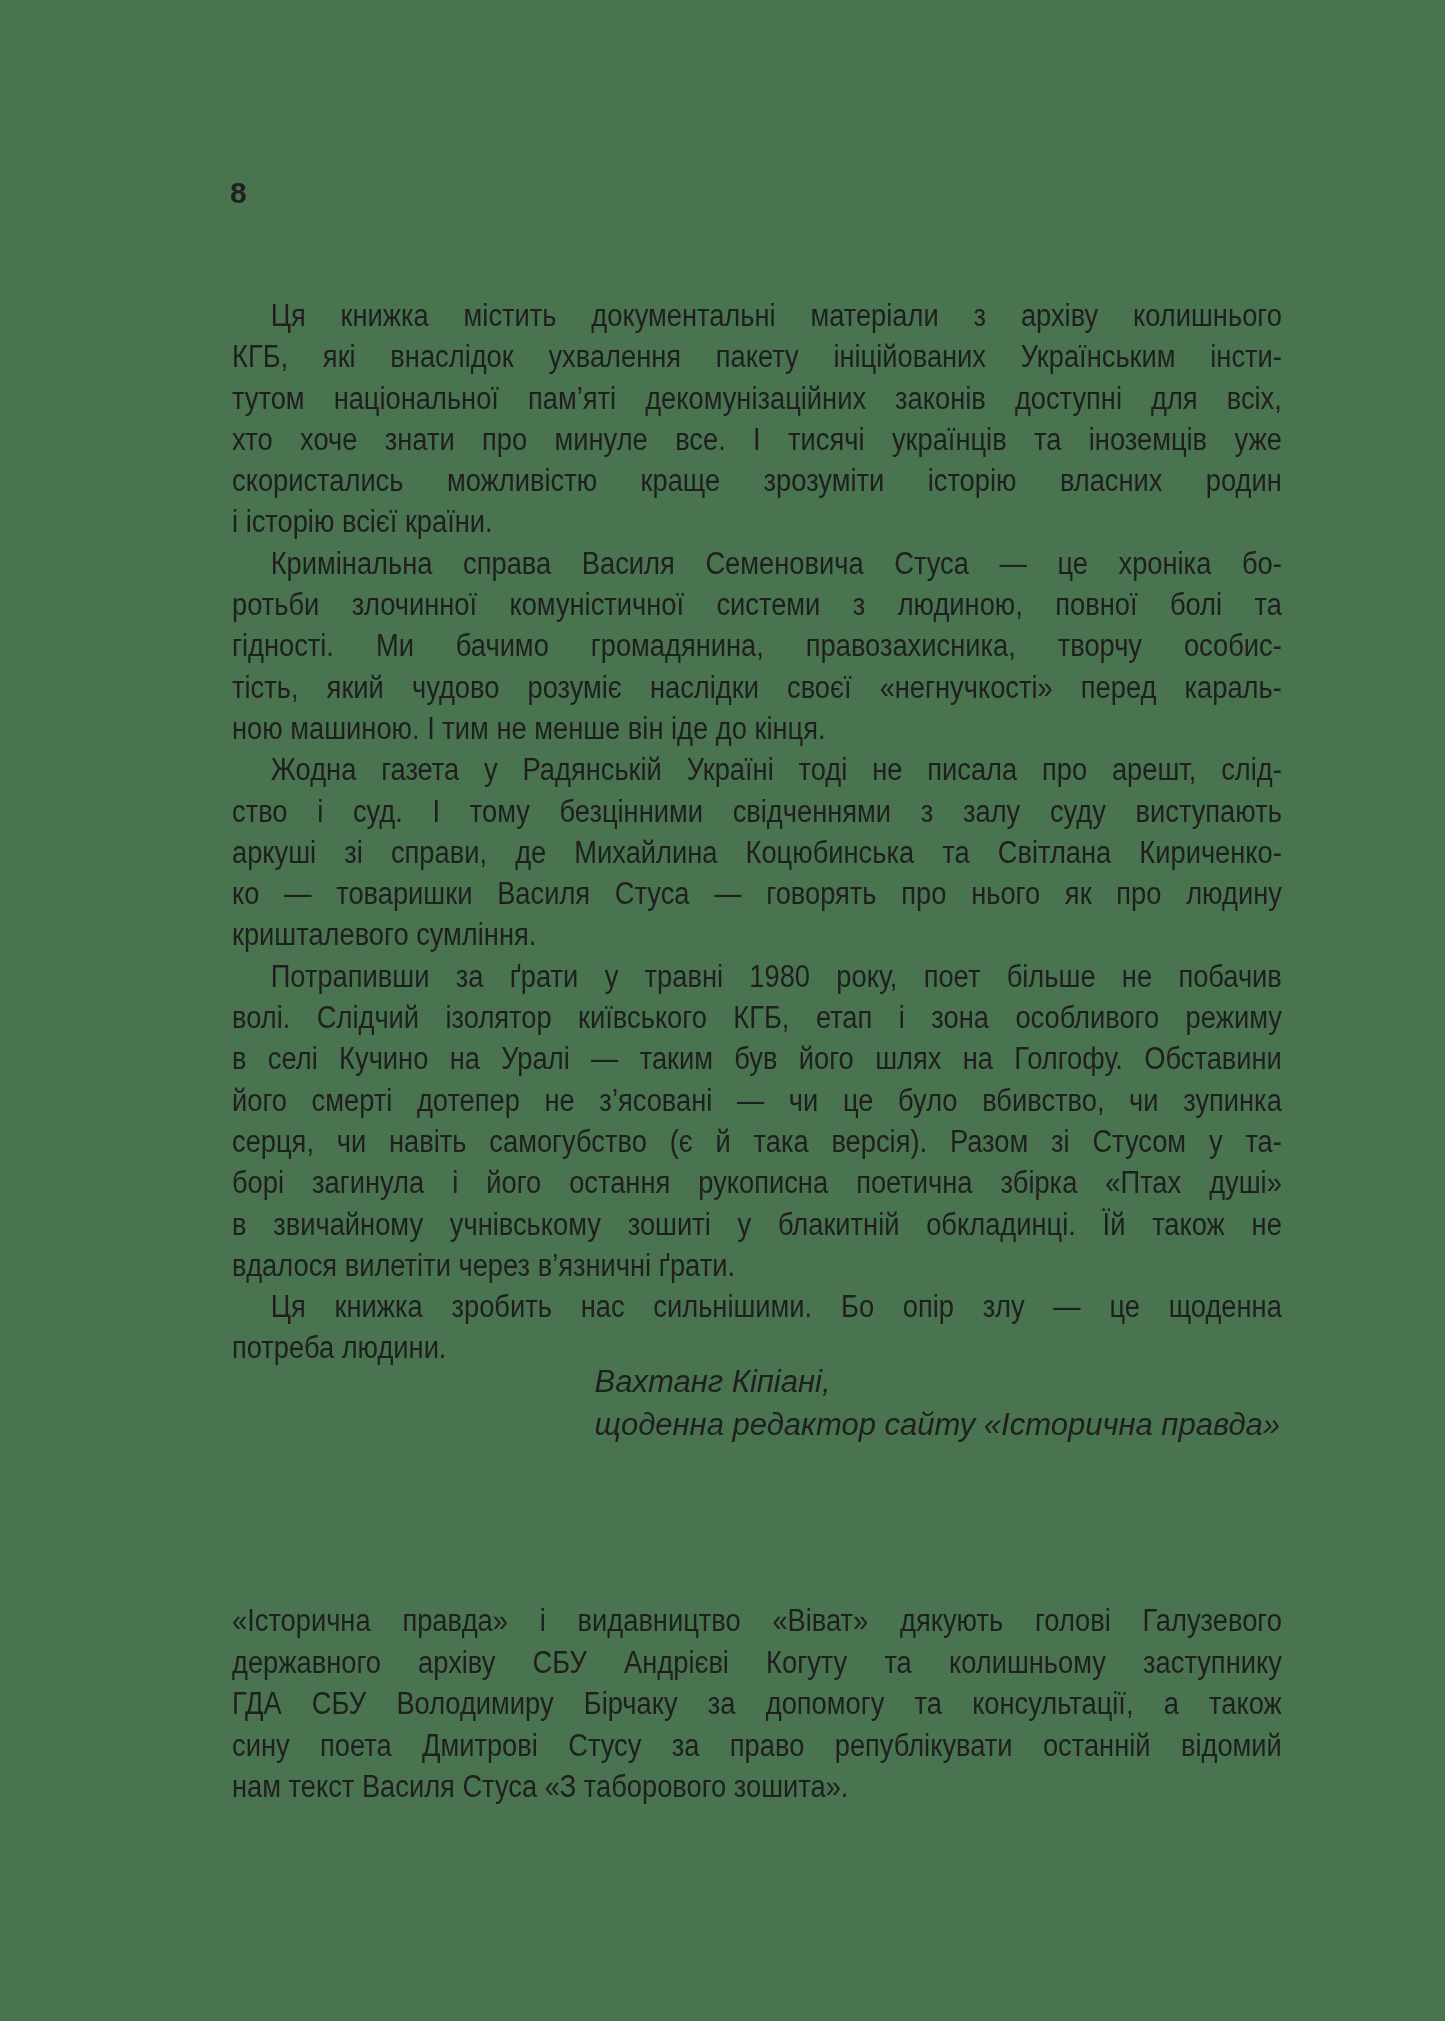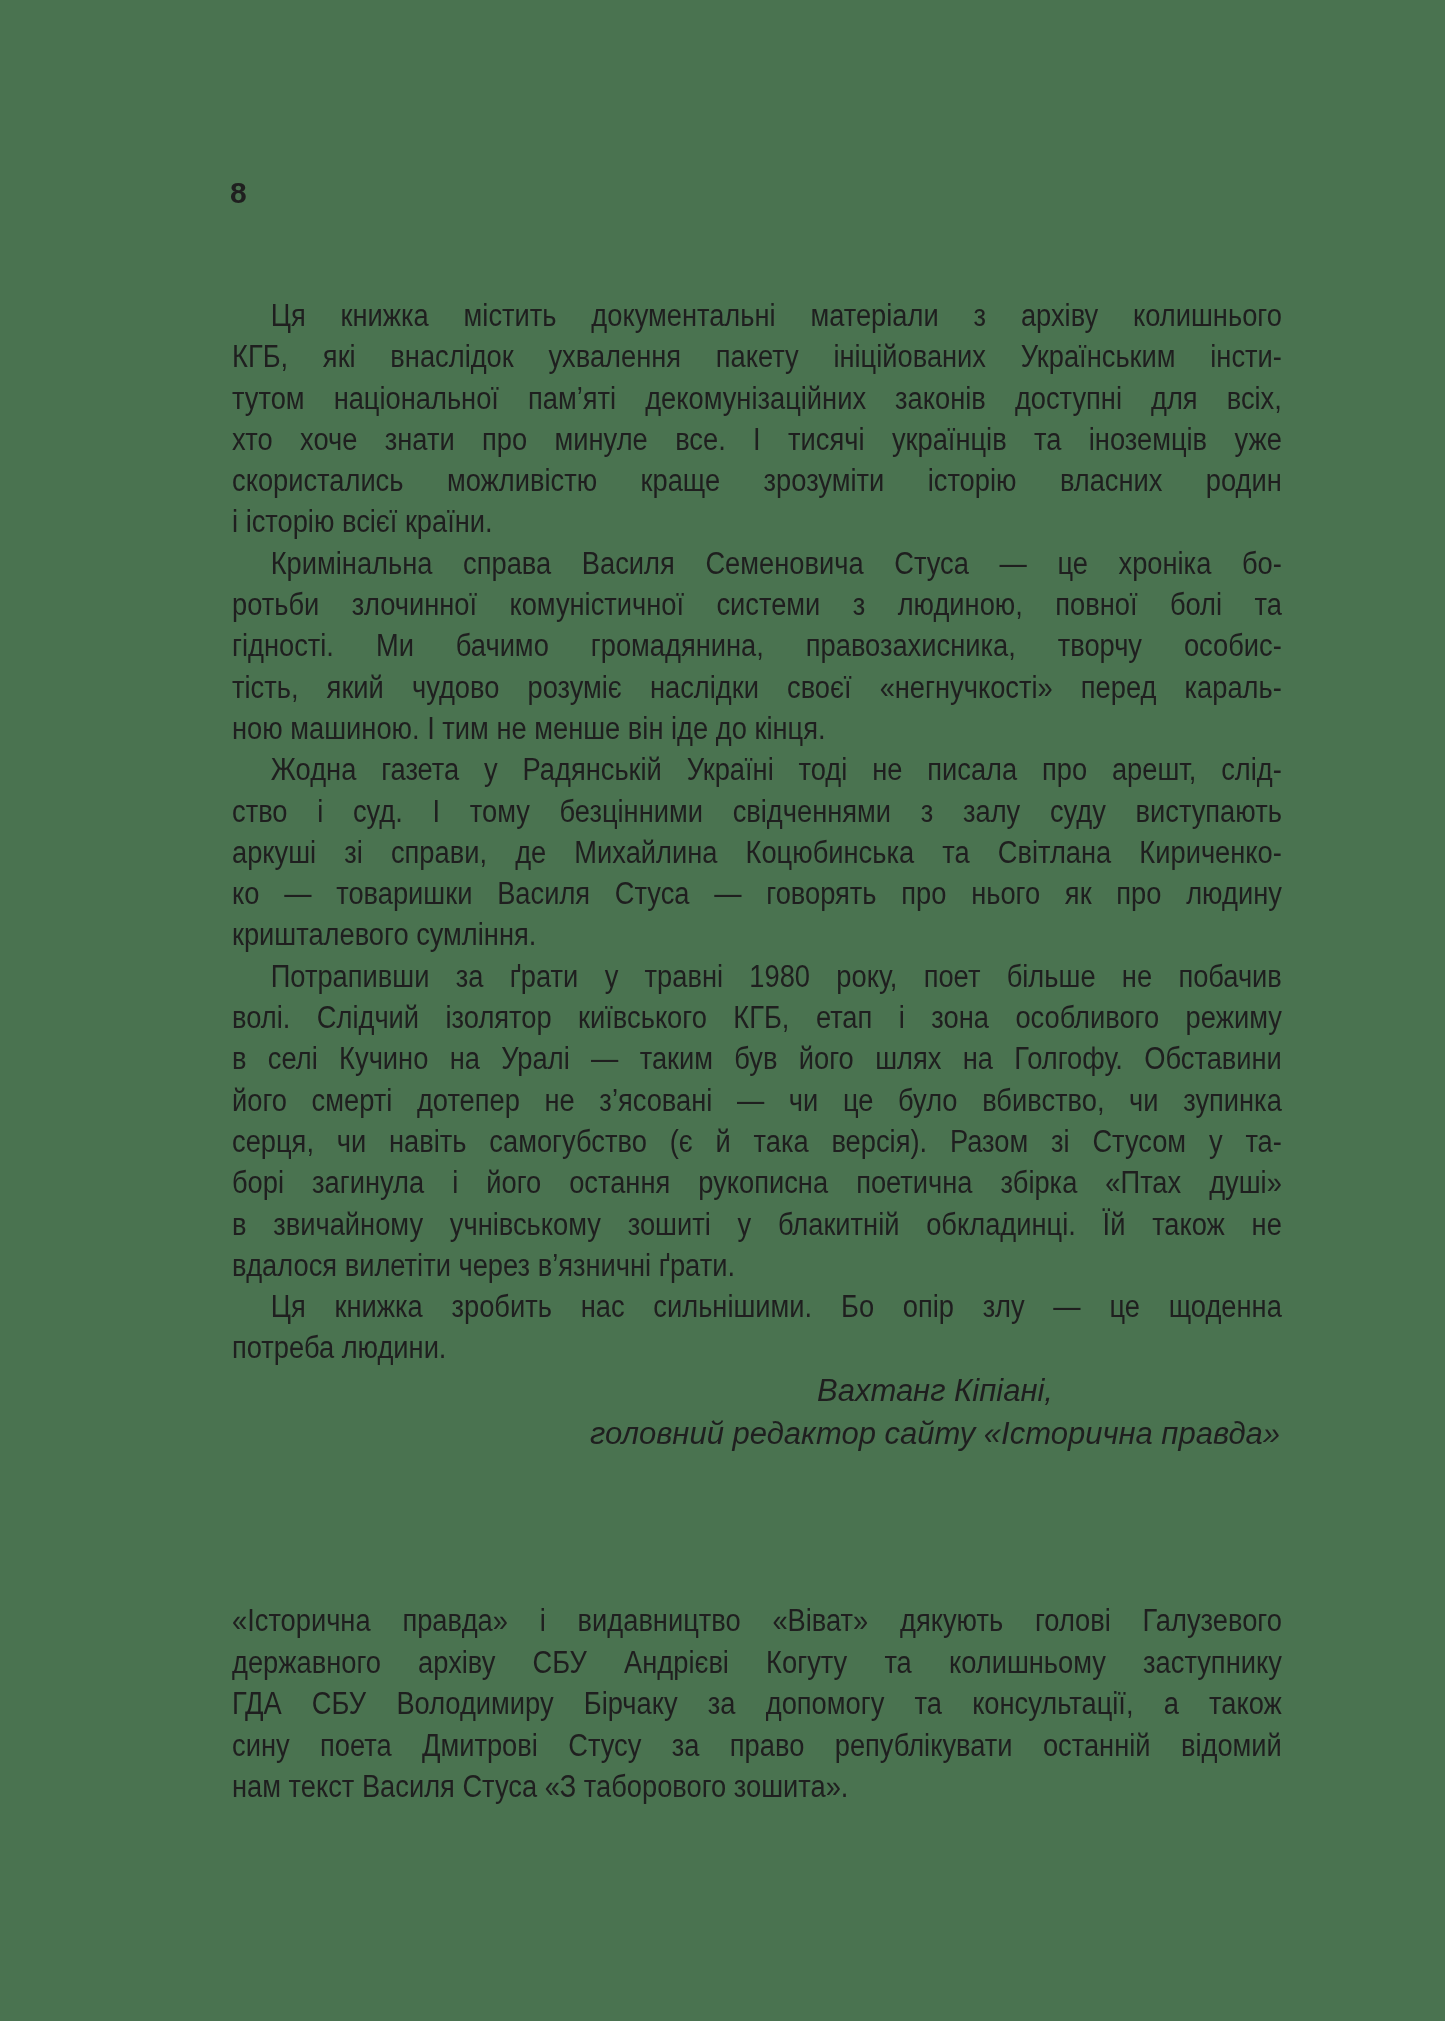--- a/index.html
+++ b/index.html
@@ -20,22 +20,22 @@
     font-size: 31px; line-height: 41.3px;
     transform: scaleX(0.88); transform-origin: left top;
     width: 1193px;
   }
   .main-text p {
     margin: 0; text-align: justify; text-indent: 44px;
     hyphens: manual;
   }
   .signature {
     position: absolute; right: 165px; top: 1360px;
-    text-align: center; font-style: italic;
-    font-size: 31px; line-height: 43px; margin-top: 9px;
+    text-align: left; font-style: italic;
+    font-size: 31px; line-height: 43px;
   }
   .acknowledgement {
     position: absolute; left: 232px; top: 1600px;
     font-size: 31px; line-height: 41.5px;
     transform: scaleX(0.88); transform-origin: left top;
     width: 1193px;
   }
   .acknowledgement p { margin: 0; text-align: justify; text-align-last: left; }
   .line { display: block; text-align: justify; text-align-last: justify; }
   .line.last { text-align-last: left; }
@@ -81,21 +81,21 @@
     <span class="line last">вдалося вилетіти через в’язничні ґрати.</span>
   </p>
   <p>
     <span class="line indent">Ця книжка зробить нас сильнішими. Бо опір злу — це щоденна</span>
     <span class="line last">потреба людини.</span>
   </p>
 </div>
 
 <div class="signature">
   <div>Вахтанг Кіпіані,</div>
-  <div>головний редактор сайту «Історична правда»</div>
+  <div>щоденна редактор сайту «Історична правда»</div>
 </div>
 
 <div class="acknowledgement">
   <p>
     <span class="line">«Історична правда» і видавництво «Віват» дякують голові Галузевого</span>
     <span class="line">державного архіву СБУ Андрієві Когуту та колишньому заступнику</span>
     <span class="line">ГДА СБУ Володимиру Бірчаку за допомогу та консультації, а також</span>
     <span class="line">сину поета Дмитрові Стусу за право републікувати останній відомий</span>
     <span class="line last">нам текст Василя Стуса «З таборового зошита».</span>
   </p>

